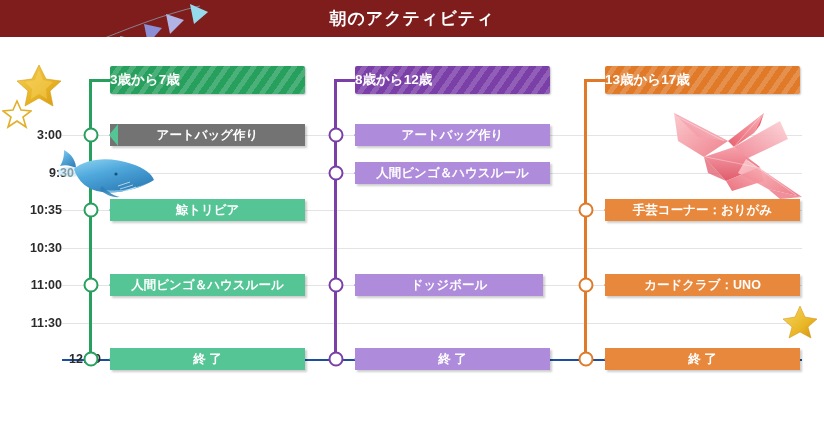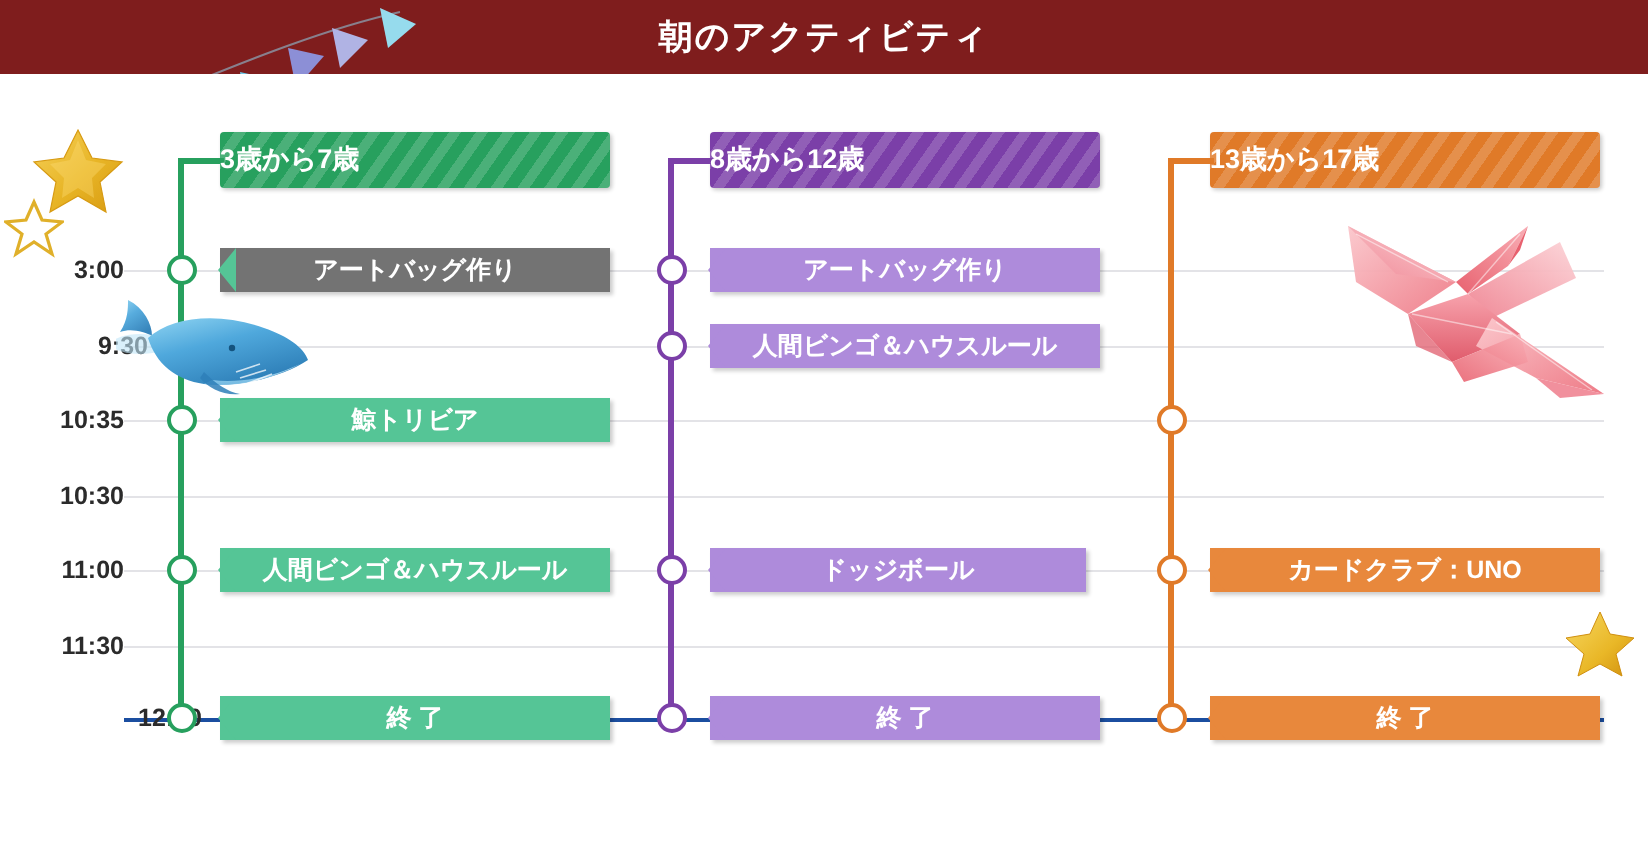--- a/index.html
+++ b/index.html
@@ -316,20 +316,26 @@
     <span class="stripes"></span>
     <span class="hdr-text">13歳から17歳</span>
   </div>
   <div class="stub" style="left:585px; top:42px; width:22px; background:#E07A28;"></div>
   <div class="spine" style="left:584px; top:42px; height:281px; background:#E07A28;"></div>
 
   <div class="node" style="left:585.5px; top:173px; border-color:#E07A28;"></div>
   <div class="node" style="left:585.5px; top:248px; border-color:#E07A28;"></div>
   <div class="node" style="left:585.5px; top:322px; border-color:#E07A28;"></div>
 
+  <div class="bar" style="left:605px; top:173px; width:195px; background:#E8883C;">
+    <svg class="notch" viewBox="0 0 9 22">
+        <polygon points="9,0 0,11 9,22" fill="#E8883C"></polygon>
+      </svg>
+    <span class="bar-text">手芸コーナー：おりがみ</span>
+  </div>
 
   <div class="bar" style="left:605px; top:248px; width:195px; background:#E8883C;">
     <svg class="notch" viewBox="0 0 9 22">
         <polygon points="9,0 0,11 9,22" fill="#E8883C"></polygon>
       </svg>
     <span class="bar-text">カードクラブ：UNO</span>
   </div>
 
   <div class="bar" style="left:605px; top:322px; width:195px; background:#E8883C;">
     <svg class="notch" viewBox="0 0 9 22">

